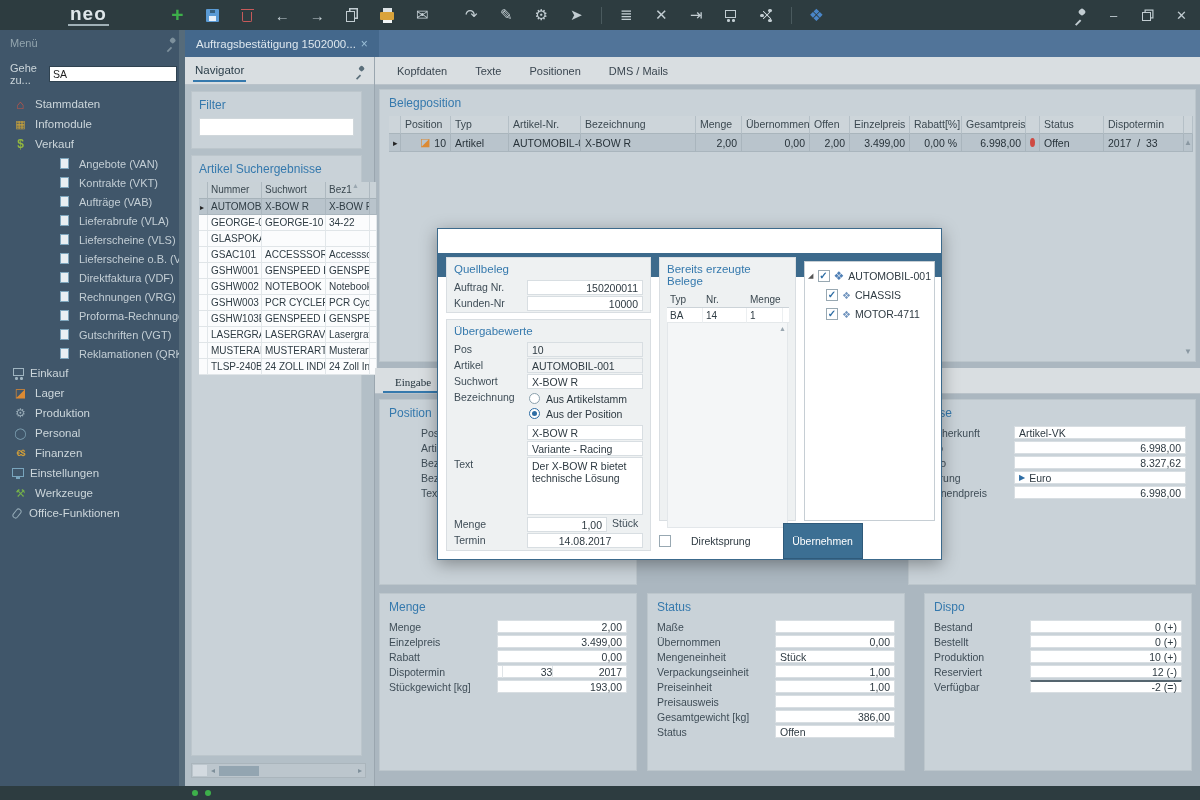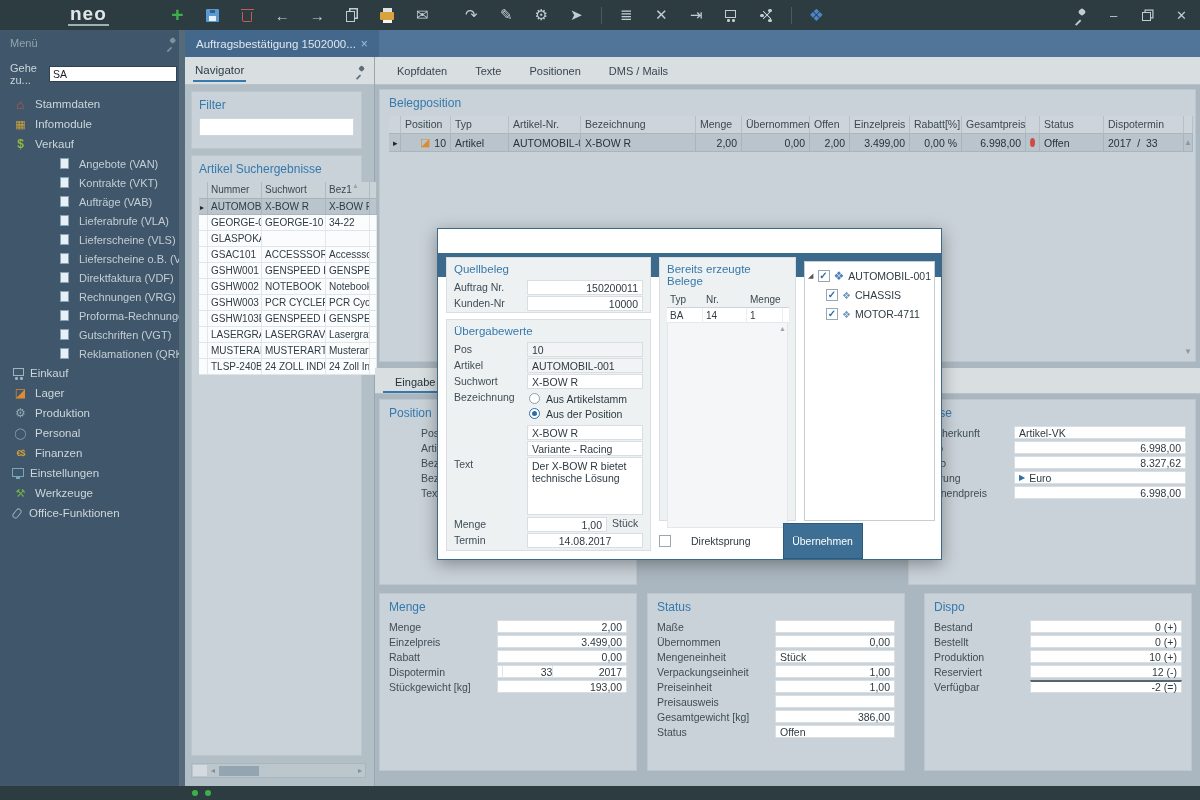--- a/index.html
+++ b/index.html
@@ -96,21 +96,21 @@
   .hs-arrow { font-size:8px; color:#7e8f9a; padding:0 2px; }
   .hs-thumb { width:40px; height:10px; background:#93a5b1; }
   .hs-fill { flex:1; }
 
   
   .main { position:absolute; left:375px; top:57px; width:825px; height:729px; }
   .main-tabs { position:absolute; left:0; top:0; right:0; height:28px; background:var(--strip_bg,#d9dee1); border-bottom:1px solid #b9c2c9; display:flex; align-items:center; padding-left:8px; }
   .main-tab { padding:6px 14px; font-size:11px; color:#3a4650; }
   .subtabs { position:absolute; left:0; top:311px; right:0; height:26px; background:var(--strip_bg,#d9dee1); border-bottom:1px solid #b9c2c9; display:flex; align-items:flex-end; padding-left:8px; }
   .subtab { padding:4px 12px 3px; font-size:11px; color:#3a4650; }
-  .subtab.active { color:#22323c; border-bottom:2px solid var(--accent,#3579ad); }
+  .subtab.active { color:#22323c; border-bottom:2px solid var(--accent,#3579ad);font-family:Liberation Serif, serif; }
 
   .panel { position:absolute; background:var(--panel_bg,#c9d2d8); border:1px solid #bcc6cc; padding:5px 9px; }
   .bp-panel { left:4px; top:32px; width:817px; height:273px; }
   .bp-grid { display:grid; grid-template-columns:12px 50px 58px 72px 115px 46px 68px 40px 60px 52px 64px 14px 64px 80px 1fr; width:793px; }
   .bp-grid.hdr > div { background:#cdd5da; border-right:1px solid #b5c0c7; border-bottom:1px solid #a9b5bc; padding:2px 4px; font-size:10.5px; color:#3b4850; white-space:nowrap; overflow:hidden; height:18px; }
   .bp-row > div { background:var(--selection,#b9c4cc); border-right:1px solid #a9b5bd; border-bottom:1px solid #a9b5bd; padding:2px 4px; font-size:10.5px; color:#273239; white-space:nowrap; overflow:hidden; height:18px; display:flex; align-items:center; }
   .bp-row .r { justify-content:flex-end; }
   .bp-marker::before { content:"▸"; font-size:9px; color:#222; }
   .pkg-orange::before { content:"◪"; color:#dc8a33; font-size:11px; margin-right:4px; }
   .dot { width:9px; height:9px; border-radius:50%; background:var(--status_red,#cf4a42); display:inline-block; }

